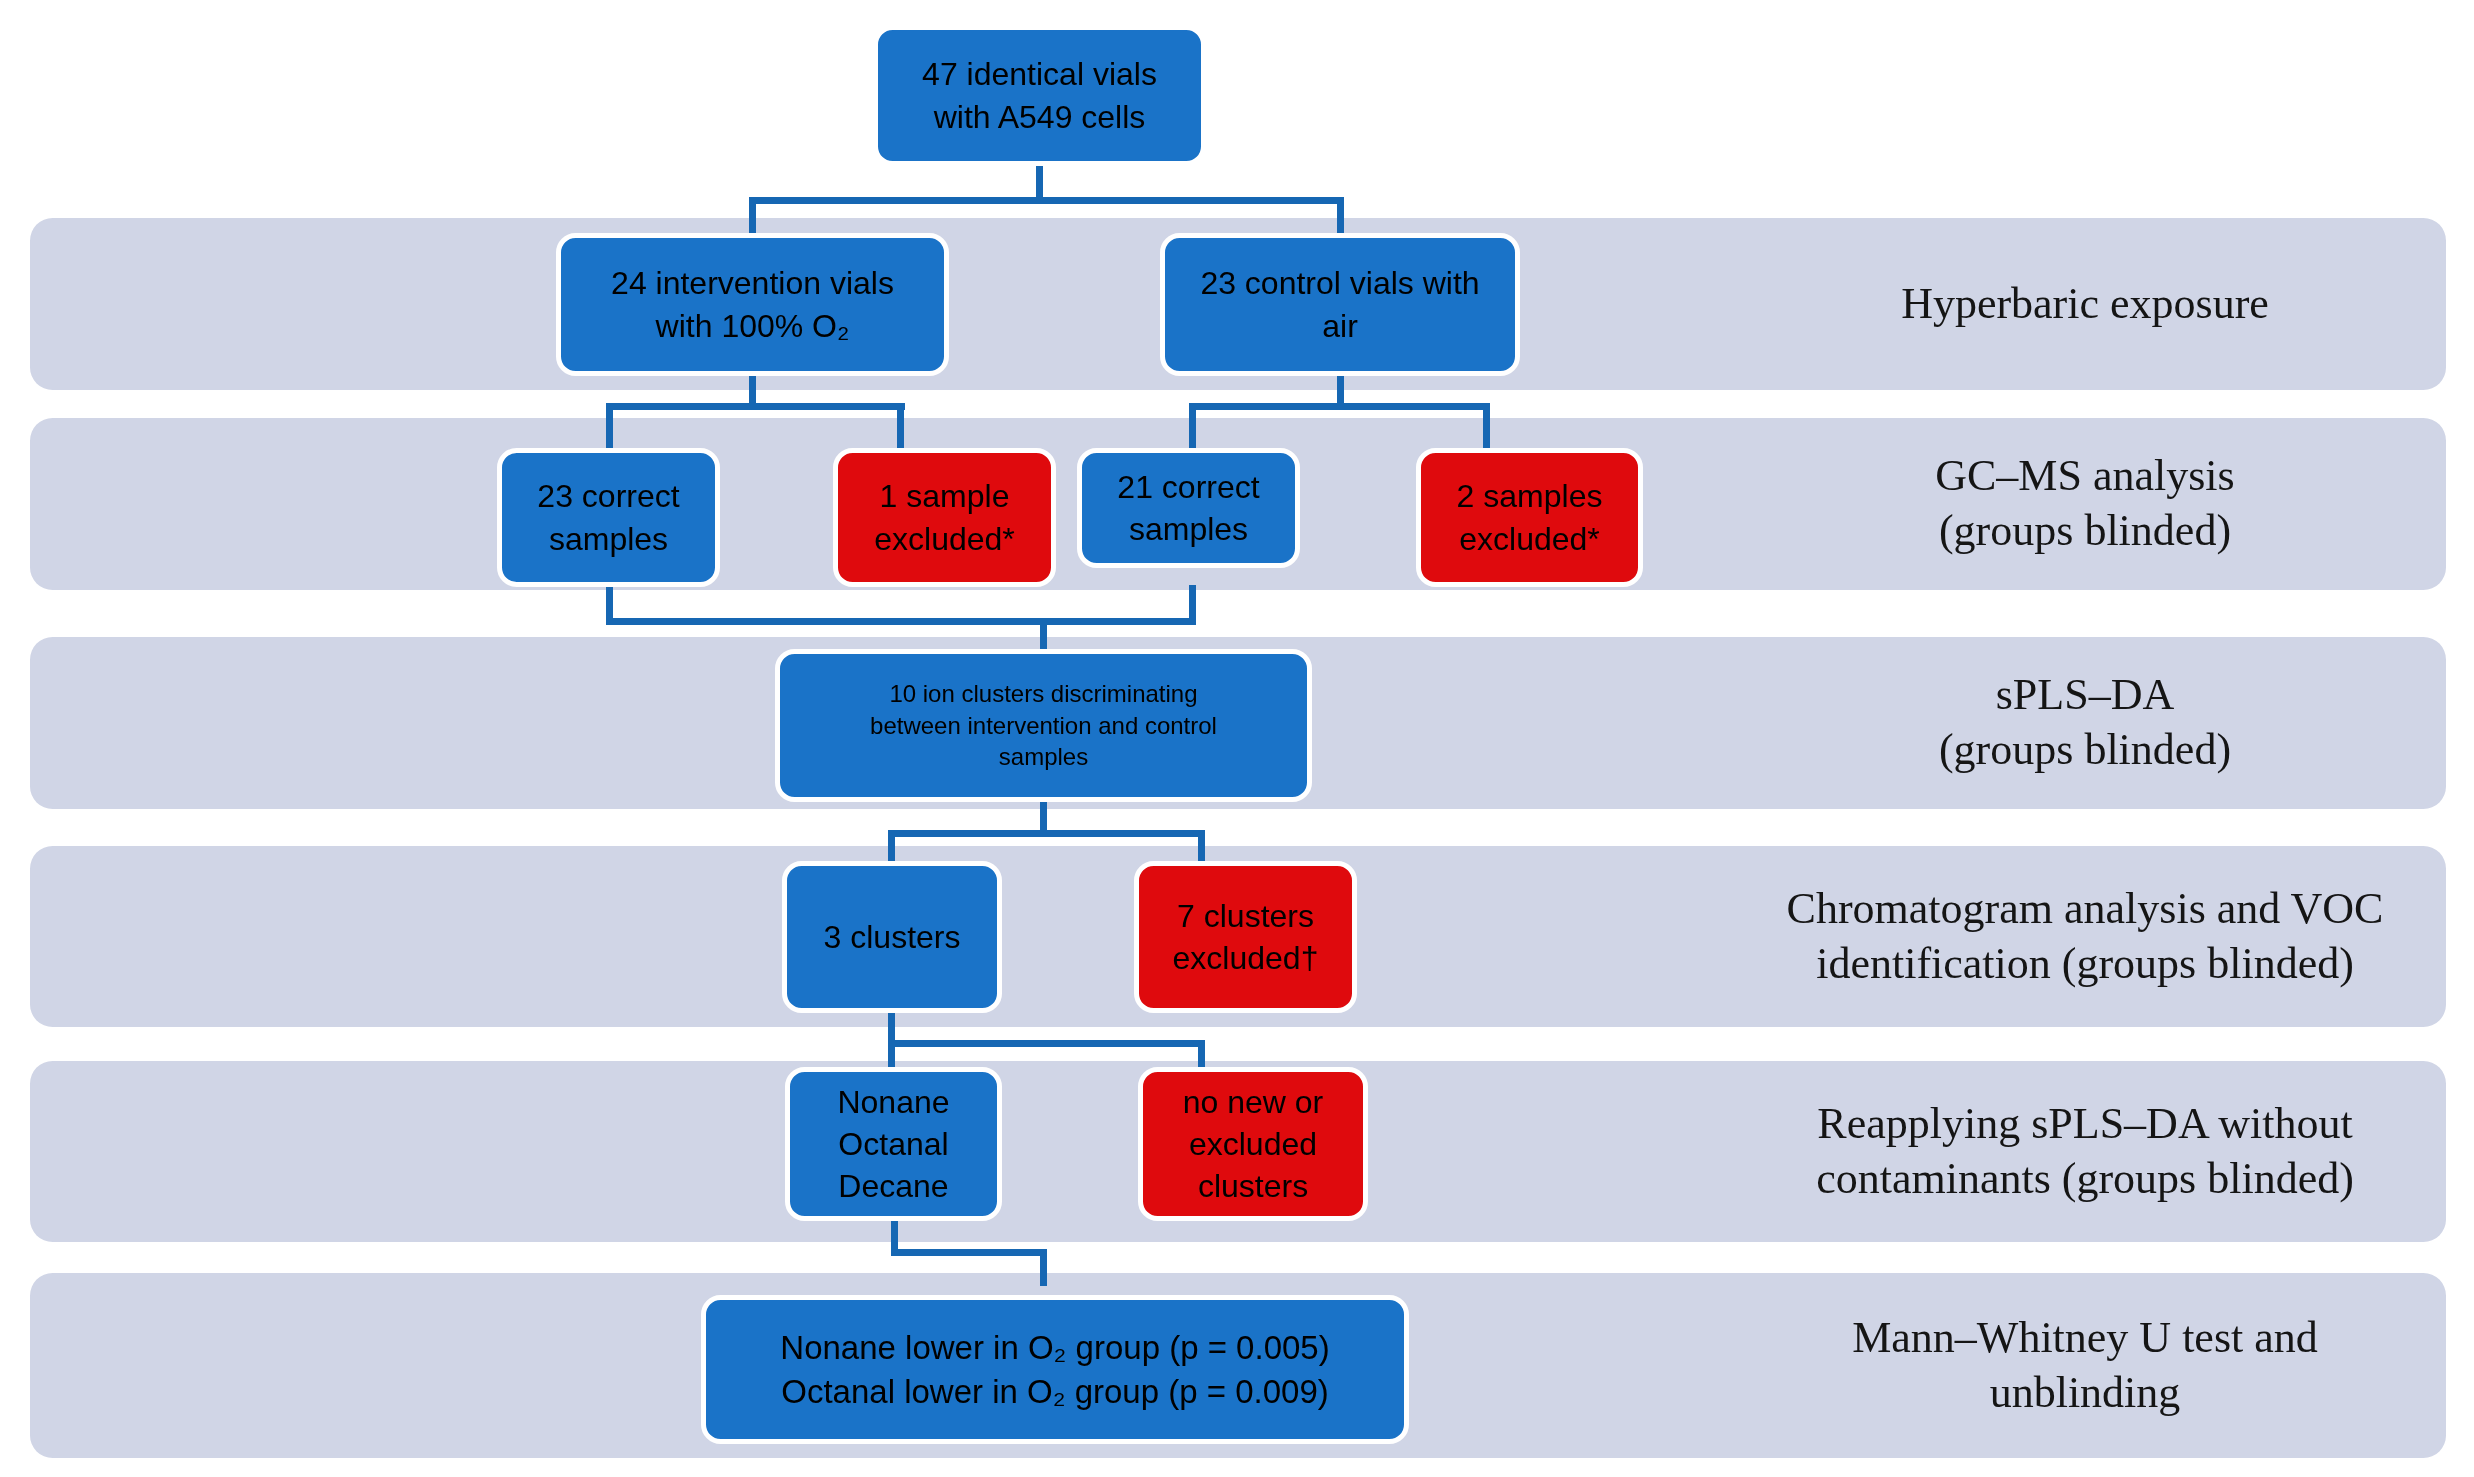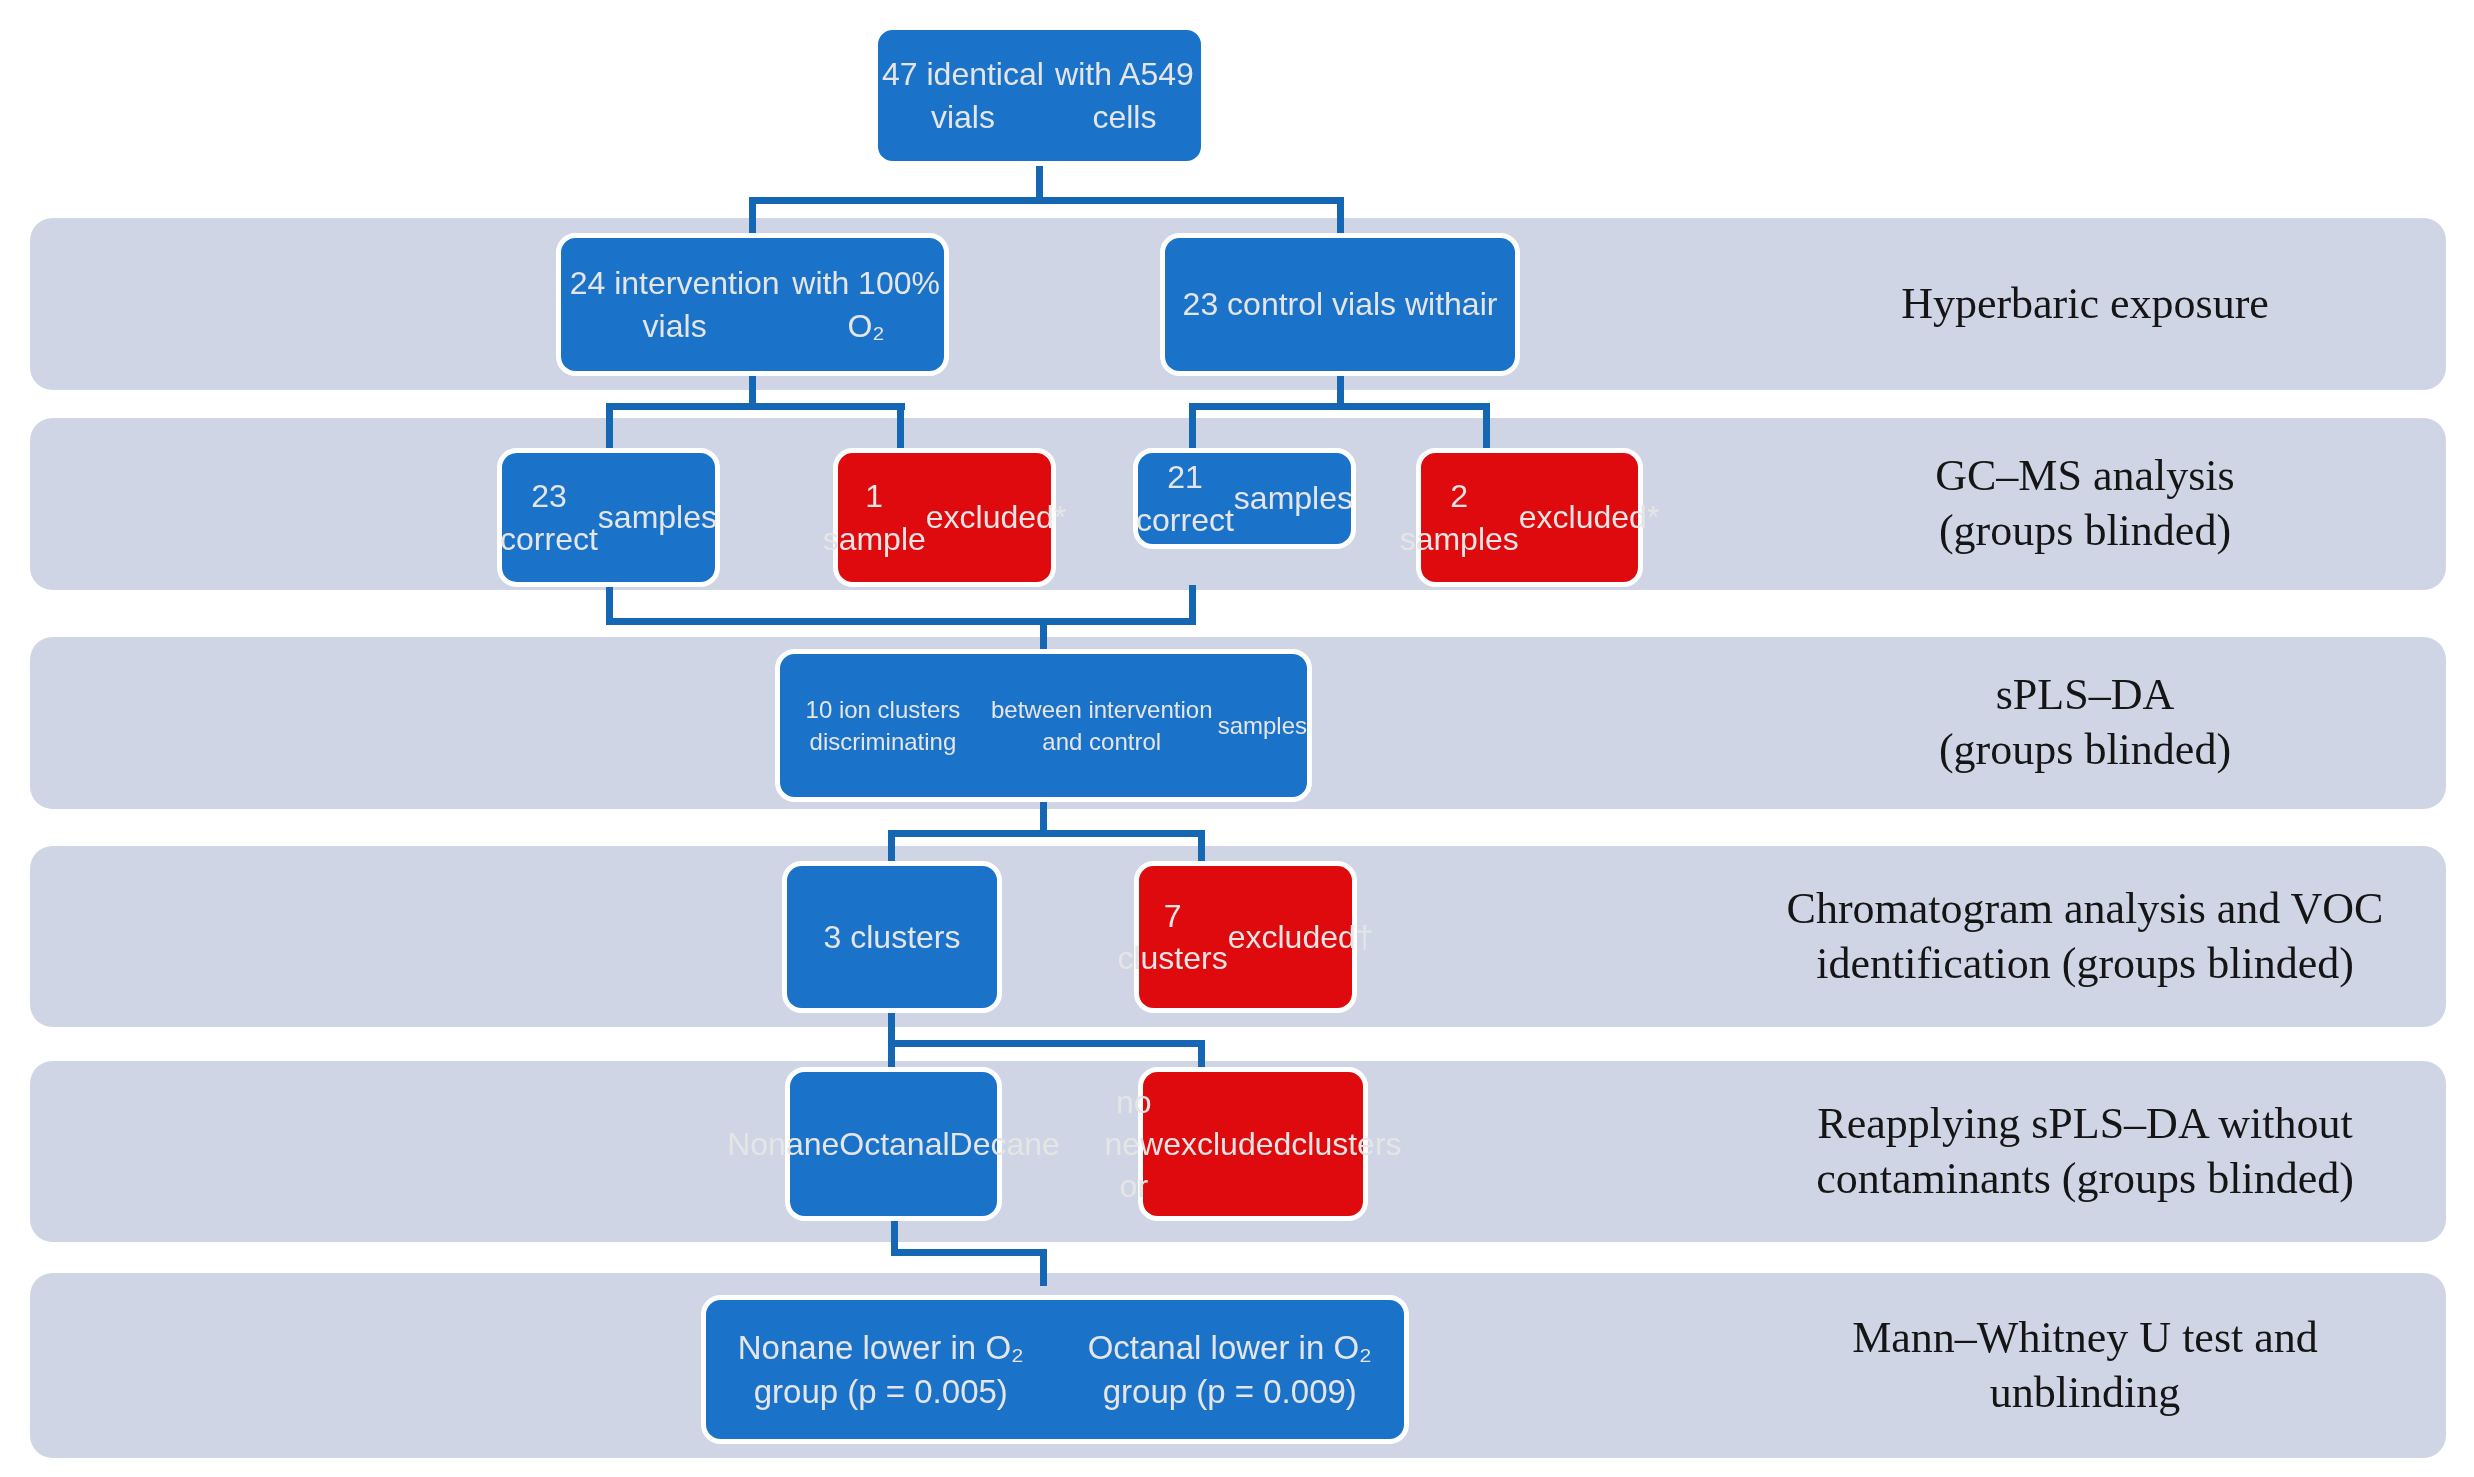--- a/index.html
+++ b/index.html
@@ -12,22 +12,22 @@
     position:absolute;left:30px;width:2416px;border-radius:22.6px;
     background:var(--band,#d0d5e6);
   }
   .stage-label{
     position:absolute;left:1709px;width:752px;display:flex;flex-direction:column;
     justify-content:center;align-items:center;text-align:center;
     color:#151515;font-size:44px;line-height:1.24;letter-spacing:0px;font-family:Liberation Serif, serif;
   }
   .cl{position:absolute;background:var(--connector,#1667b3);}
   .node{
-    position:absolute;display:flex;justify-content:center;align-items:center;
-    text-align:center;color:#e5e5e5;border:5.3px solid #ffffff;border-radius:19.6px;
+    position:absolute;display:flex;flex-direction:column;justify-content:center;align-items:center;
+    text-align:center;color:#000000;border:5.3px solid #ffffff;border-radius:19.6px;
     box-sizing:border-box;font-size:32px;line-height:1.32;
   }
   .node.blue{background:var(--box-blue,#1a73c8);}
   .node.red{background:var(--box-red,#df0a0d);margin-left:44px;}
   .node span{display:block;}
   .node.wide{font-size:24px;}
   .node.result{font-size:33px;margin-top:12px;}
 </style>
 </head>
 <body>
@@ -89,21 +89,21 @@
   </div>
 
   <div class="node blue" style="left:497px;top:448px;width:223px;height:139px">
     <span>23 correct</span>
     <span>samples</span>
   </div>
   <div class="node red" style="left:789px;top:448px;width:223px;height:139px">
     <span>1 sample</span>
     <span>excluded*</span>
   </div>
-  <div class="node blue" style="left:1133px;top:448px;width:223px;height:101px">
+  <div class="node blue" style="left:1077px;top:448px;width:223px;height:120px">
     <span>21 correct</span>
     <span>samples</span>
   </div>
   <div class="node red" style="left:1372px;top:448px;width:227px;height:139px">
     <span>2 samples</span>
     <span>excluded*</span>
   </div>
 
   <div class="node blue wide" style="left:775px;top:649px;width:537px;height:153px">
     <span>10 ion clusters discriminating</span>

